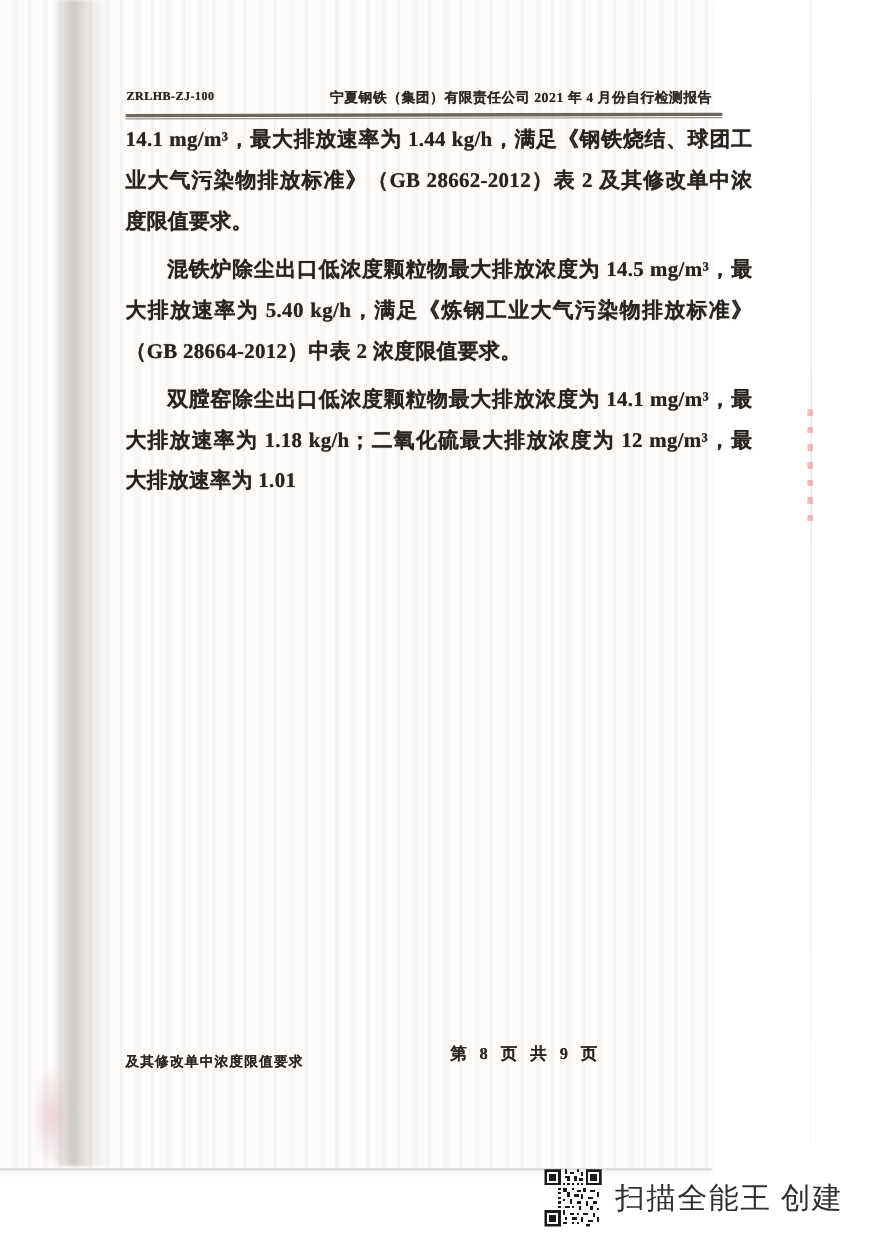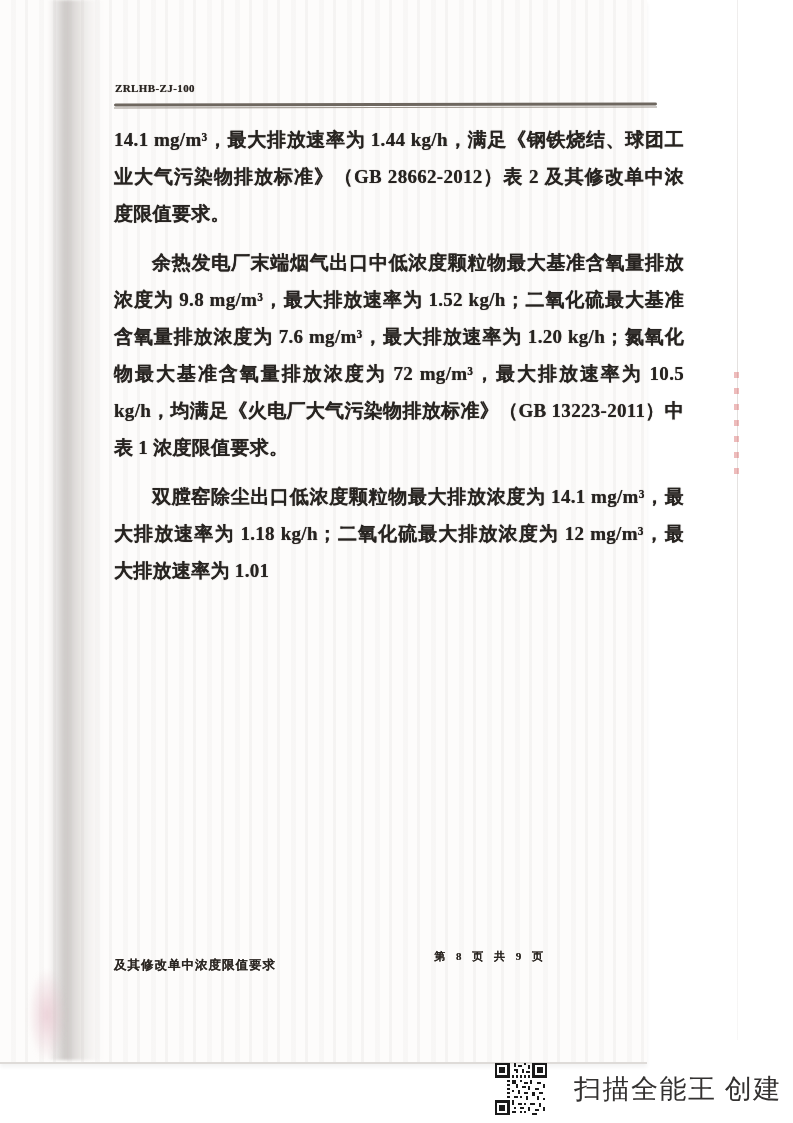--- a/index.html
+++ b/index.html
@@ -82,41 +82,41 @@
   }
 
   
   .doc-body{
     position:absolute;left:114px;top:109px;width:570px;
     font-size:19px;line-height:37px;letter-spacing:0.3px;
     font-weight:bold;color:#262320;
     text-align:justify;
     text-shadow:0 0 0.8px rgba(50,42,36,0.85);
   }
-  .doc-body p{margin:12px 0 7px 0;}
+  .doc-body p{margin:0 0 7px 0;}
   .doc-body p.indent{text-indent:2em;}
 
   
   .page-num{
     position:absolute;right:100px;top:949px;
-    font-size:11px;font-weight:bold;letter-spacing:4px;
+    font-size:15px;font-weight:bold;letter-spacing:4px;
     color:#2a2622;text-shadow:0 0 0.6px rgba(60,50,45,0.8);
     white-space:nowrap;
   }
   .footer-company{
     position:absolute;left:114px;top:957px;
     font-size:12.5px;font-weight:bold;letter-spacing:1px;
     color:#2a2622;text-shadow:0 0 0.6px rgba(60,50,45,0.8);
     white-space:nowrap;
   }
 
   
   .watermark{
     position:absolute;left:495px;top:1061px;height:56px;
-    display:flex;align-items:center;gap:27px;justify-content:flex-end;
+    display:flex;align-items:center;gap:12px;justify-content:flex-end;
   }
   .qr{display:block;}
   .wm-text{
     font-size:27px;color:#333130;letter-spacing:1.5px;
     font-family:"Liberation Serif","DejaVu Serif",serif;
     white-space:nowrap;
   }
 </style>
 </head>
 <body>
@@ -124,27 +124,28 @@
 <div class="canvas">
 
   <div class="page">
     <div class="left-shadow"></div>
     <div class="pink-smudge"></div>
     <div class="edge-line"></div>
     <div class="red-marks"></div>
 
     <div class="doc-header">
       <span class="doc-code">ZRLHB-ZJ-100</span>
+      <span class="doc-title">宁夏钢铁（集团）有限责任公司 2021 年 4 月份自行检测报告</span>
       <div class="rule-thick"></div>
       <div class="rule-thin"></div>
     </div>
 
     <div class="doc-body">
       <p class="para">14.1 mg/m³，最大排放速率为 1.44 kg/h，满足《钢铁烧结、球团工业大气污染物排放标准》（GB 28662-2012）表 2 及其修改单中浓度限值要求。</p>
-      <p class="para indent">余热发电厂末端烟气出口中低浓度颗粒物最大基准含氧量排放浓度为 9.8 mg/m³，最大排放速率为 1.52 kg/h；二氧化硫最大基准含氧量排放浓度为 7.6 mg/m³，最大排放速率为 1.20 kg/h；氮氧化物最大基准含氧量排放浓度为 72 mg/m³，最大排放速率为 10.5 kg/h，均满足《火电厂大气污染物排放标准》（GB 13223-2011）中表 1 浓度限值要求。</p>
+      <p class="para indent">混铁炉除尘出口低浓度颗粒物最大排放浓度为 14.5 mg/m³，最大排放速率为 5.40 kg/h，满足《炼钢工业大气污染物排放标准》（GB 28664-2012）中表 2 浓度限值要求。</p>
       <p class="para indent">双膛窑除尘出口低浓度颗粒物最大排放浓度为 14.1 mg/m³，最大排放速率为 1.18 kg/h；二氧化硫最大排放浓度为 12 mg/m³，最大排放速率为 1.01</p>
     </div>
 
     <div class="page-num">第 8 页 共 9 页</div>
     <div class="footer-company">及其修改单中浓度限值要求</div>
   </div>
 
   <div class="watermark">
     <svg class="qr" width="52" height="52" viewBox="0 0 25 25" shape-rendering="crispEdges">
       <g fill="#1a1a1a">

